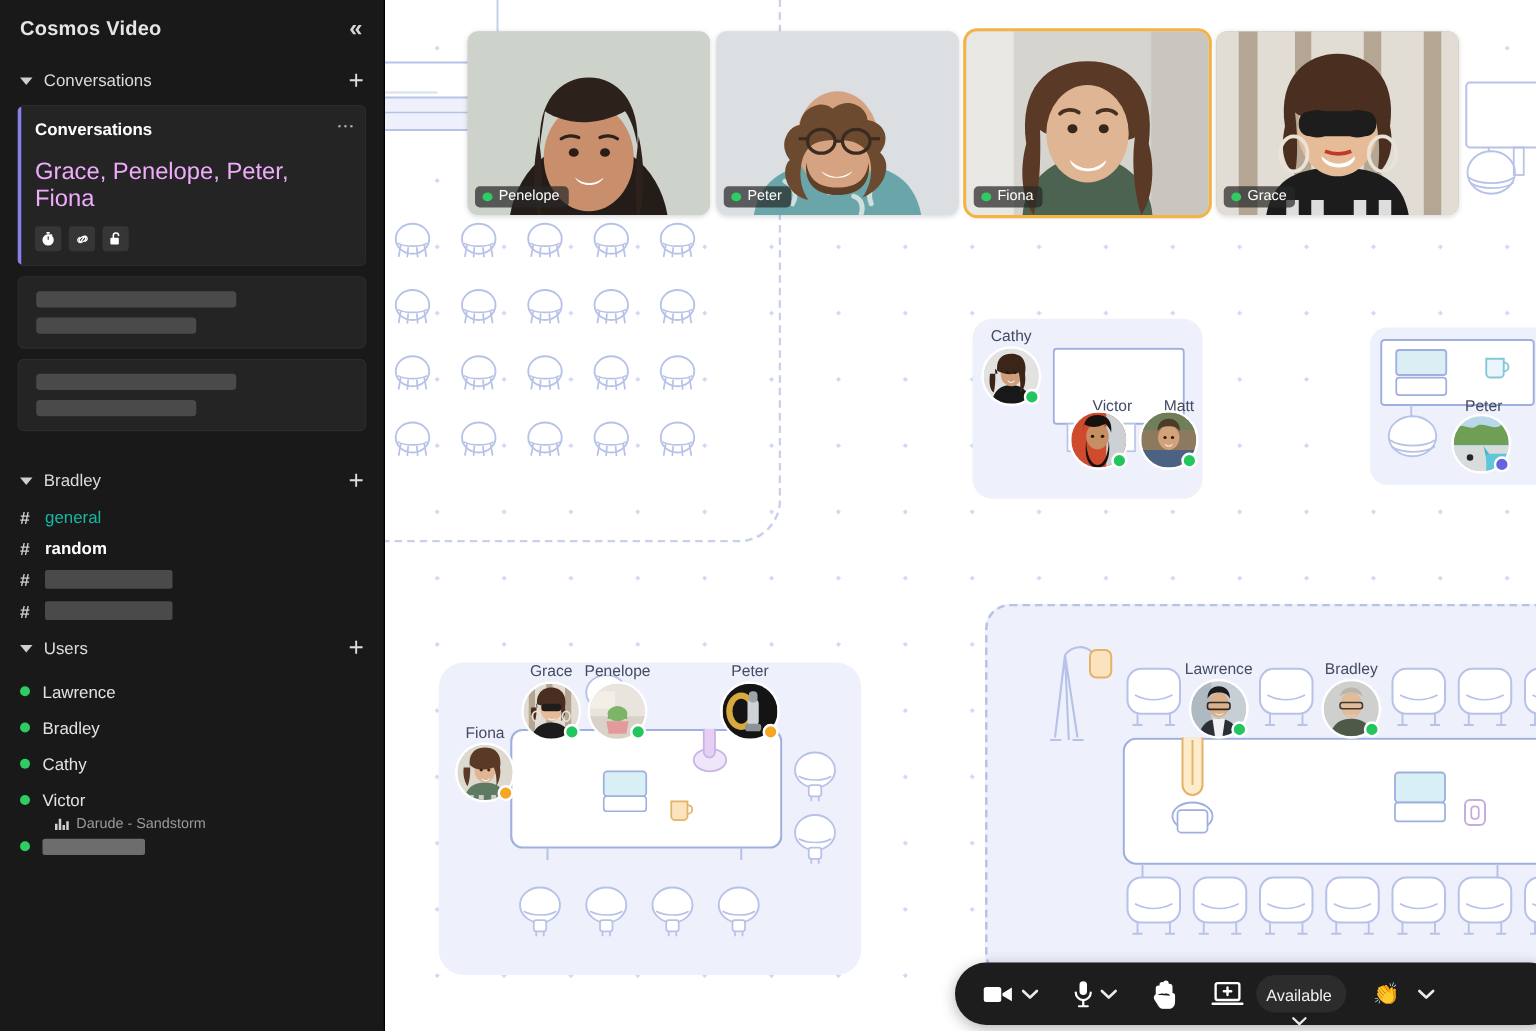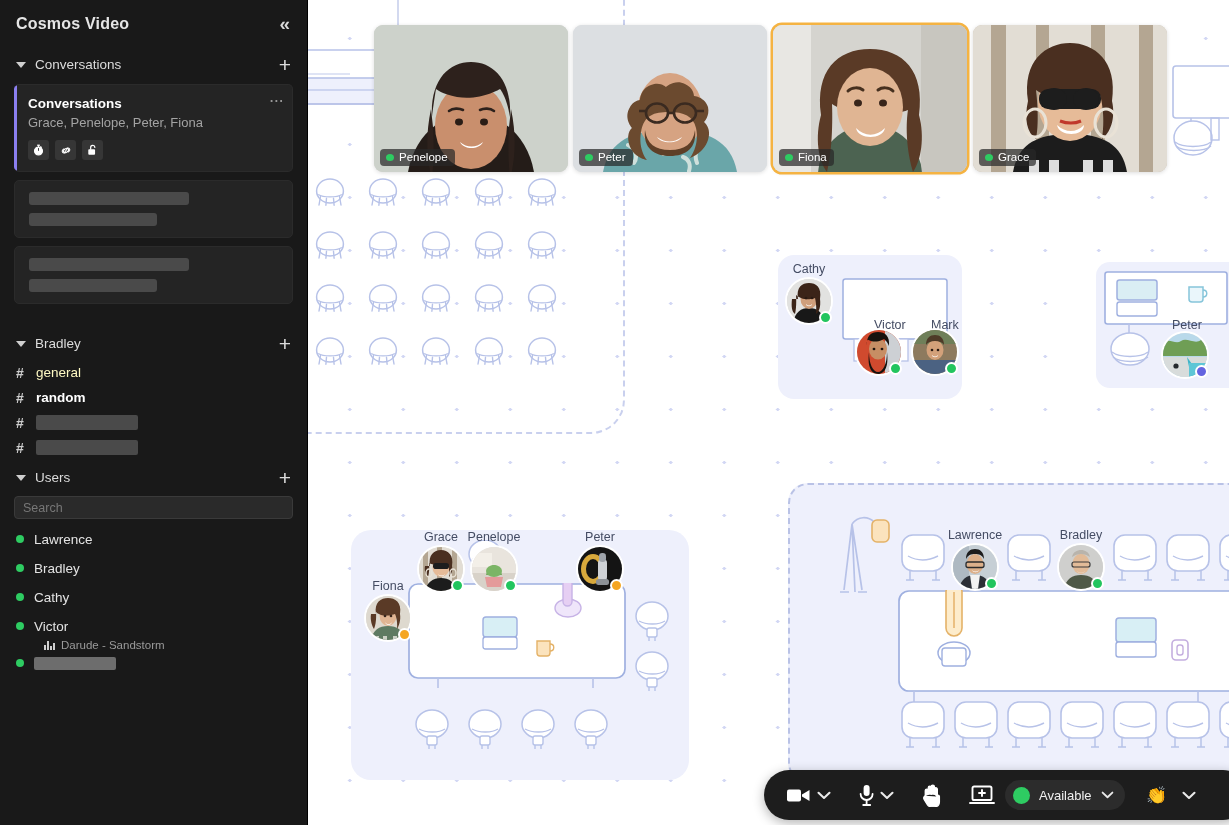--- a/index.html
+++ b/index.html
@@ -54,41 +54,41 @@
     background: #242424; border-radius: 5px; position: relative;
     padding: 11px 13px 11px 14px; margin-bottom: 8px; overflow: hidden;
     border: 1px solid #2b2b2b;
   }
   .conv-card.active { border-left: 0; }
   .conv-card.active::before {
     content: ""; position: absolute; left: 0; top: 0; bottom: 0;
     width: 3px; background: #8b7ff0;
   }
   .conv-name { font-size: 13.5px; font-weight: bold; color: #ffffff; }
-  .conv-members { font-size: 13px; color: #a3a3a3; margin-top: 4px; }
+  .conv-members { font-size: 19px; color: #f0abfc; margin-top: 16px; }
   .conv-icons { display: flex; gap: 6px; margin-top: 10px; }
   .conv-icon {
     width: 21px; height: 20px; background: #363636; border-radius: 3px;
     display: flex; align-items: center; justify-content: center;
     font-size: 11px; color: #fff; cursor: pointer;
   }
   .conv-kebab {
     position: absolute; right: 10px; top: 9px; color: #b9b9b9;
     font-size: 14px; line-height: 10px; letter-spacing: 0;
     cursor: pointer; writing-mode: vertical-rl; height: 14px;
   }
   .ph-line { background: #4a4a4a; border-radius: 3px; height: 13px; }
   .ph-line.w-long { width: 160px; }
   .ph-line.w-short { width: 128px; margin-top: 8px; }
 
   
   .chan-list { padding: 2px 16px 0 16px; }
   .chan-row { display: flex; align-items: center; gap: 11px; height: 25px; cursor: pointer; }
   .chan-hash { color: #cccccc; font-size: 14px; font-weight: bold; width: 9px; }
-  .chan-name { font-size: 13.5px; color: #fef9c3; }
+  .chan-name { font-size: 13.5px; color: #14b8a6; }
   .chan-name.bold { font-weight: bold; color: #ffffff; }
   .chan-ph { background: #4a4a4a; border-radius: 2px; height: 15px; width: 102px; }
 
   
   .search-box {
     margin: 4px 14px 0 14px; height: 23px; border-radius: 4px;
     background: #2a2a2a; border: 1px solid #3a3a3a;
     display: flex; align-items: center; padding: 0 8px;
   }
   .search-box input {
@@ -186,21 +186,21 @@
     box-shadow: 0 3px 12px rgba(0,0,0,.3);
   }
   .tb-btn {
     display: flex; align-items: center; justify-content: center;
     color: #fff; cursor: pointer; height: 34px;
   }
   .tb-chev { font-size: 13px; color: #e2e2e2; padding: 0 6px; cursor: pointer; }
   .tb-status {
     display: flex; align-items: center; gap: 9px;
     background: #2c2c2c; border-radius: 16px;
-    height: 30px; padding: 0 11px 0 8px; cursor: pointer; margin-left: 10px;
+    height: 30px; padding: 0 11px 0 8px; cursor: pointer; margin-left: 10px; flex-direction: column;
   }
   .tb-status .dot { width: 17px; height: 17px; border-radius: 50%; background: #2ecc62; }
   .tb-status .txt { font-size: 13px; color: #f0f0f0; }
   .tb-emoji { font-size: 17px; cursor: pointer; }
 </style>
 </head>
 <body>
 
 <div id="app">
 
@@ -289,23 +289,20 @@
     </div>
 
     <div class="sb-section" style="">
       <div class="sb-section-left">
         <span class="caret"></span>
         <span class="sb-section-label">Users</span>
       </div>
       <span class="plus-btn">+</span>
     </div>
 
-    <div class="search-box">
-      <input type="text" placeholder="Search" style="">
-    </div>
 
     <div class="user-list">
       <div class="user-row">
         <span class="status-dot"></span>
         <span class="user-name">Lawrence</span>
       </div>
       <div class="user-row">
         <span class="status-dot"></span>
         <span class="user-name">Bradley</span>
       </div>
@@ -471,21 +468,21 @@
       <rect x="48" y="58" width="8" height="22" fill="none" stroke="#b7c2e8" stroke-width="1.4"></rect>
     </svg>
 
     <div class="room room-filled" style="left:470px; top:255px; width:184px; height:144px; border-radius:16px"></div>
     <svg class="furn" style="left:534px; top:278px; width:106px; height:98px" viewBox="0 0 106 98">
       <rect x="1" y="1" width="104" height="60" rx="2.5" fill="#fff" stroke="#9fb0e0" stroke-width="1.5"></rect>
       <rect x="12" y="61" width="10" height="22" fill="#fff" stroke="#b7c2e8" stroke-width="1.3"></rect>
       <rect x="56" y="61" width="10" height="22" fill="#fff" stroke="#b7c2e8" stroke-width="1.3"></rect>
     </svg>
     <div class="desk-label" style="left:566px; top:318px; font-size:12.5px;">Victor</div>
-    <div class="desk-label" style="left:623px; top:318px; font-size:12.5px;">Mark</div>
+    <div class="desk-label" style="left:623px; top:318px; font-size:12.5px;">Matt</div>
 
     <div class="map-av" style="left:479px; top:279px">
       <div class="av-name">Cathy</div>
       <div class="av-circle">
         <svg viewBox="0 0 44 44" width="44" height="44">
           <rect width="44" height="44" fill="#e2e2e0"></rect>
           <path d="M6 44c2-11 8-15 16-15s14 4 16 15z" fill="#181818"></path>
           <ellipse cx="22" cy="20" rx="8.5" ry="10" fill="#cf9f7c"></ellipse>
           <path d="M11 20C9 8 15 4 22 4s13 4 11 16c1 8-1 13-4 15 1-9-1-16-1-16s-7 3-14 0c-3-1-5-3-5-3s1 11-1 19c-3-2-4-7-3-15z" fill="#3b2418"></path>
           <ellipse cx="19" cy="19" rx="1.3" ry="1.2" fill="#2a1a12"></ellipse>

